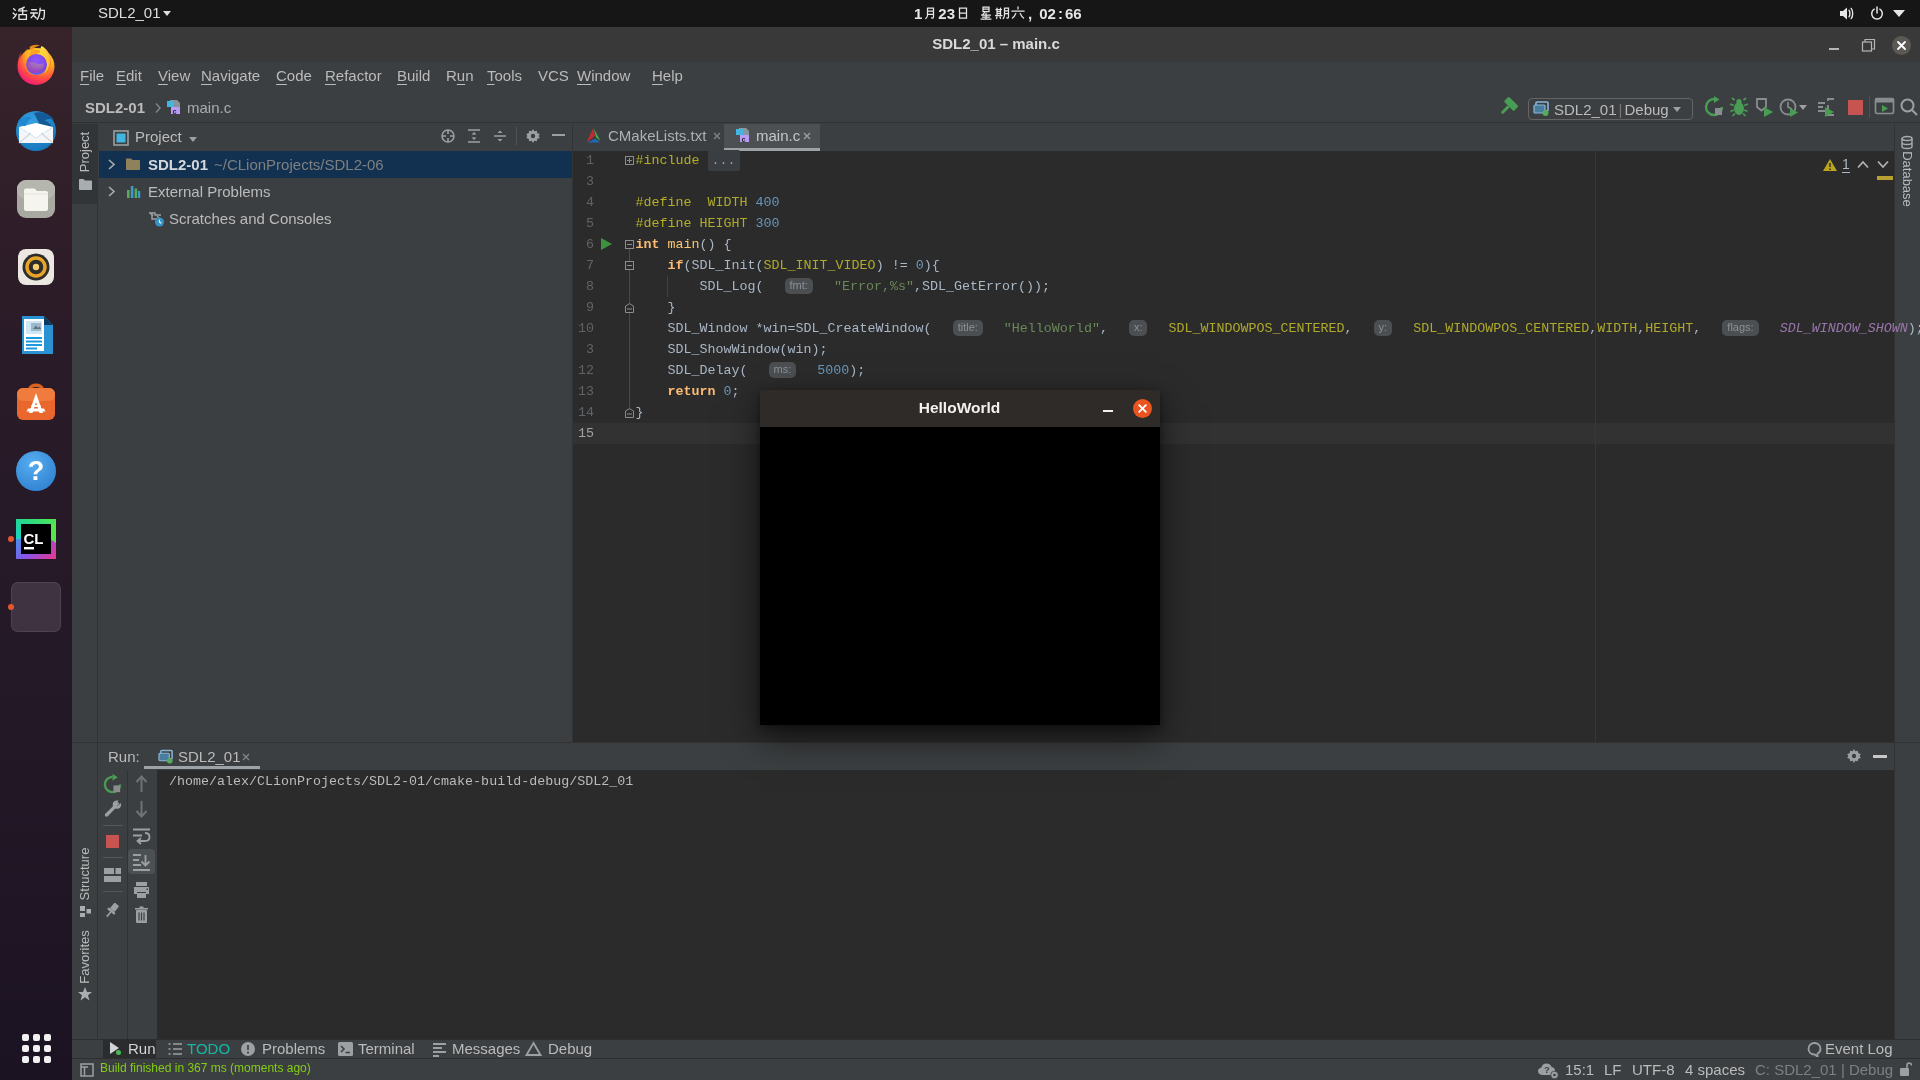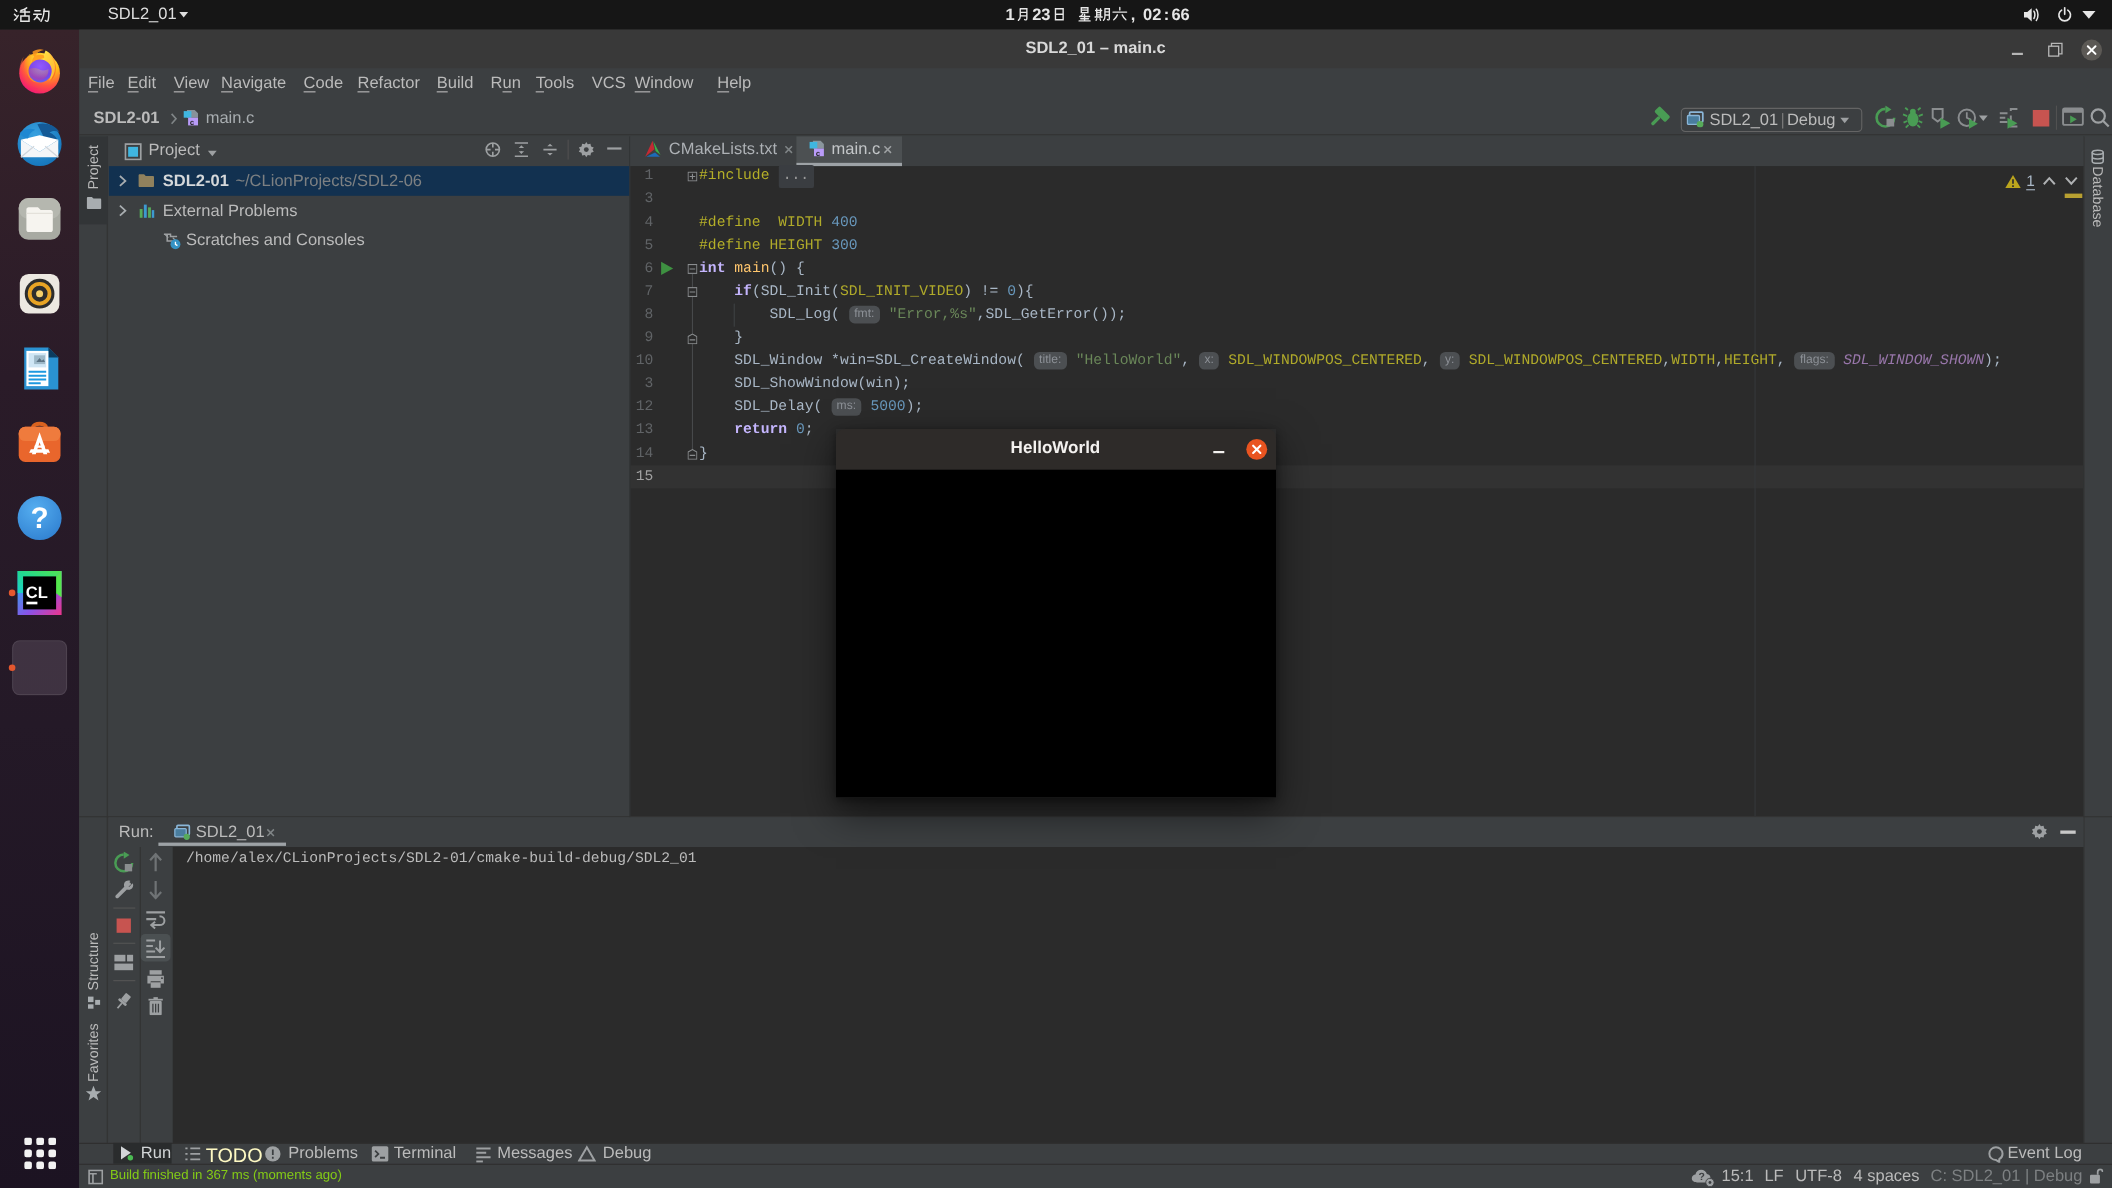--- a/index.html
+++ b/index.html
@@ -12,28 +12,28 @@
 #dock{left:0;top:27px;width:72px;height:1053px;background:linear-gradient(180deg,#37232a 0%,#2a1b28 30%,#241927 60%,#1c1322 100%)}
 
 #ide{left:72px;top:27px;width:1848px;height:1053px;background:#3c3f41}
 #titlebar{left:0;top:0;width:1848px;height:35px;background:#393939}
 #menubar{left:0;top:35px;width:1848px;height:29px}
 #navbar{left:0;top:64px;width:1848px;height:32px;border-bottom:1px solid #323232}
 .menuitem{position:absolute;top:5px;font-size:15px;color:#bbbbbb}
 .mn{text-decoration:underline;text-underline-offset:2.5px}
 .codeline{position:absolute;left:0;height:21px;line-height:21px;white-space:pre;color:#a9b7c6}
 .lnum{position:absolute;width:30px;text-align:right;height:21px;line-height:21px;color:#606366}
-.kw{color:#c4b5fd;font-weight:bold}
+.kw{color:#fdba74;font-weight:bold}
 .dir{color:#b5af28}
 .mac{color:#b0aa2a}
 .num{color:#6897bb}
 .str{color:#6a8759}
 .fn{color:#ffc66d}
 .enum{color:#9876aa;font-style:italic}
-.hint{display:inline-block;background:#4c4f52;color:#8c9096;font-family:"Liberation Sans",sans-serif;font-size:11px;line-height:15px;height:16px;border-radius:5px;padding:0 5px;margin:0 8px;vertical-align:1px}
+.hint{display:inline-block;background:#4c4f52;color:#8c9096;font-family:"Liberation Sans",sans-serif;font-size:11px;line-height:15px;height:16px;border-radius:5px;padding:0 5px;margin:0 21px;vertical-align:1px}
 .fold{display:inline-block;background:#3a3d41;color:#9a9a9a;border-radius:2px;padding:0 4px}
 </style></head>
 <body>
 <div id="root">
 <div id="topbar" class="abs">
 <div class="abs" style="left:11px;top:5px;display:flex;gap:1px">
         <svg width="17" height="17" viewBox="0 0 16 16" style="display:block" fill="none" stroke="#e6e6e6" stroke-width="1.25" stroke-linecap="round">
           <path d="M2.5 3.5 L4 5 M2 7.5 L3.5 9 M2 12.5 C3 12 4.5 10 5.2 8.5"></path>
           <path d="M12.5 2 C11 3.2 9.5 3.8 7.5 4.2 M7 5.5 L15 5.5 M11 3 L11 9 M7.5 9 L14.5 9 L14.5 13.5 L7.5 13.5 Z"></path>
         </svg>
@@ -521,21 +521,21 @@
         <path d="M5 6.5 L5 14.5 M7.5 6.5 L7.5 14.5 M10 6.5 L10 14.5" stroke="#3c3f41" stroke-width="1.2"></path>
       </svg>
 <div class="abs" style="left:0;top:1012px;width:1848px;height:19px;background:#3c3f41;border-top:1px solid #2f2f2f"></div>
 <div class="abs" style="left:31px;top:1012px;width:53px;height:19px;background:#2a2c2d"></div>
 <div class="abs" style="left:38px;top:1015px;width:0;height:0;border-top:6px solid transparent;border-bottom:6px solid transparent;border-left:9px solid #d2d5d7"></div>
 <div class="abs" style="left:44px;top:1023px;width:5px;height:5px;border-radius:50%;background:#4bba52"></div>
 <div class="abs" style="left:56px;top:1013px;font-size:15px;color:#d2d5d7">Run</div>
 <div class="abs" style="left:95px;top:1014px"><svg width="16" height="16" viewBox="0 0 16 16" stroke="#9da0a2" stroke-width="1.6">
           <path d="M1.5 3 L3.5 3 M1.5 8 L3.5 8 M1.5 13 L3.5 13 M6 3 L15 3 M6 8 L15 8 M6 13 L15 13"></path>
         </svg></div>
-<div class="abs" style="left:115px;top:1013px;font-size:18px;color:#fef9c3">TODO</div>
+<div class="abs" style="left:115px;top:1013px;font-size:15px;color:#14b8a6">TODO</div>
 <div class="abs" style="left:168px;top:1014px"><svg width="16" height="16" viewBox="0 0 16 16">
           <circle cx="8" cy="8" r="7" fill="#9da0a2"></circle>
           <path d="M8 4 L8 9 M8 10.5 L8 12.5" stroke="#3c3f41" stroke-width="1.6"></path>
         </svg></div>
 <div class="abs" style="left:190px;top:1013px;font-size:15px;color:#bbbbbb">Problems</div>
 <div class="abs" style="left:265px;top:1014px"><svg width="17" height="16" viewBox="0 0 17 16">
           <rect x="1" y="1" width="15" height="14" rx="1.5" fill="#9da0a2"></rect>
           <path d="M4 5 L7 8 L4 11 M8.5 11.5 L13 11.5" stroke="#3c3f41" stroke-width="1.6" fill="none"></path>
         </svg></div>
 <div class="abs" style="left:286px;top:1013px;font-size:15px;color:#bbbbbb">Terminal</div>

